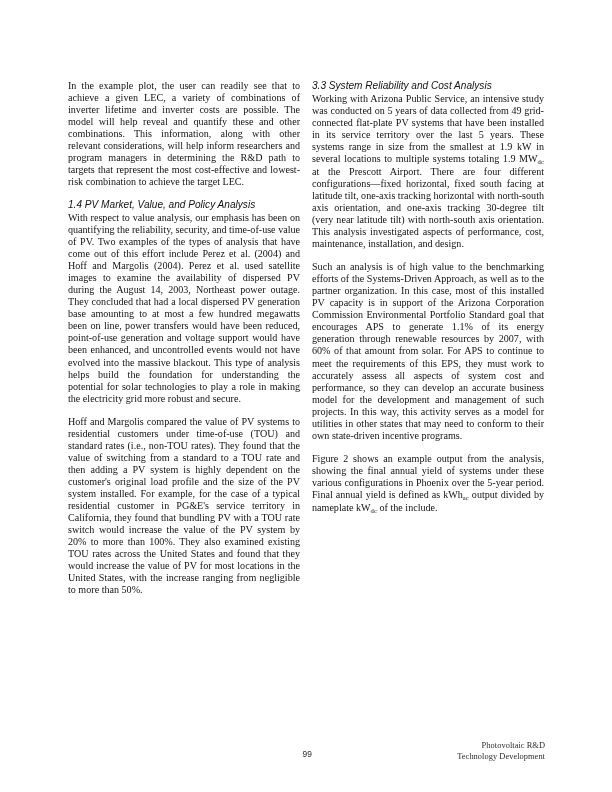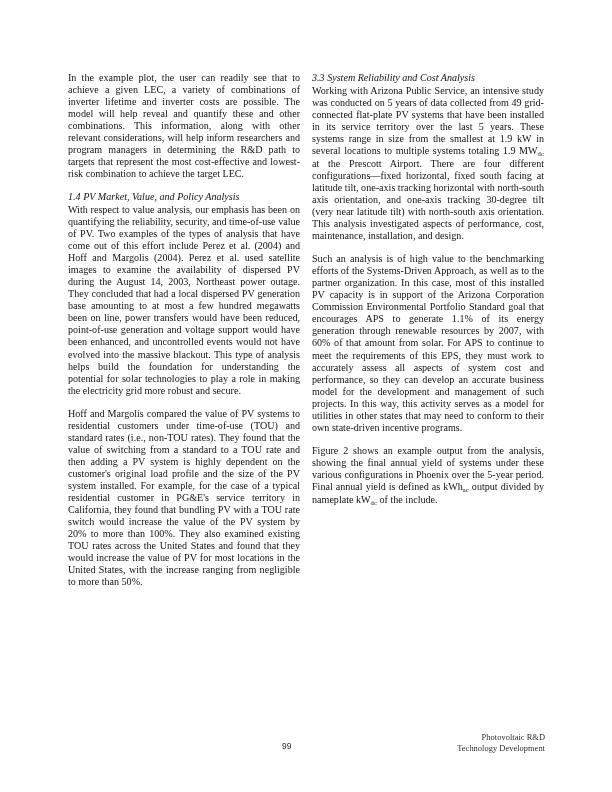--- a/index.html
+++ b/index.html
@@ -11,21 +11,21 @@
     height: 792px;
     background: #ffffff;
     font-family: "Liberation Serif", serif;
     color: #111111;
     position: relative;
     overflow: hidden;
   }
   .page {
     position: absolute;
     left: 0;
-    top: 4px;
+    top: 12px;
     width: 612px;
     height: 704px;
   }
   .columns {
     position: absolute;
     left: 68px;
     top: 68px;
     width: 477px;
     display: flex;
     flex-direction: row;
@@ -47,21 +47,21 @@
     font-family: "Liberation Serif", serif;
     color: #121212;
   }
   h3.section-heading {
     margin: 0 0 0.5px 0;
     font-size: 10.1px;
     line-height: 12.05px;
     font-style: italic;
     font-weight: normal;
     text-align: left;
-    font-family: Liberation Serif, serif;
+    font-family: Liberation Sans, sans-serif;
     color: #121212;
   }
   sub {
     font-size: 6.6px;
     vertical-align: baseline;
     position: relative;
     top: 2.2px;
     letter-spacing: 0.1px;
   }
   .footer {
@@ -69,21 +69,21 @@
     left: 0;
     top: 728px;
     width: 612px;
     height: 44px;
   }
   .footer-page-number {
     position: absolute;
     left: 282px;
     top: 9px;
     width: 30px;
-    text-align: left;
+    text-align: right;
     font-family: "Liberation Sans", sans-serif;
     font-size: 8.4px;
     color: #2b2b2b;
     letter-spacing: 0.1px;
   }
   .footer-title {
     position: absolute;
     right: 67px;
     top: 0px;
     text-align: right;

